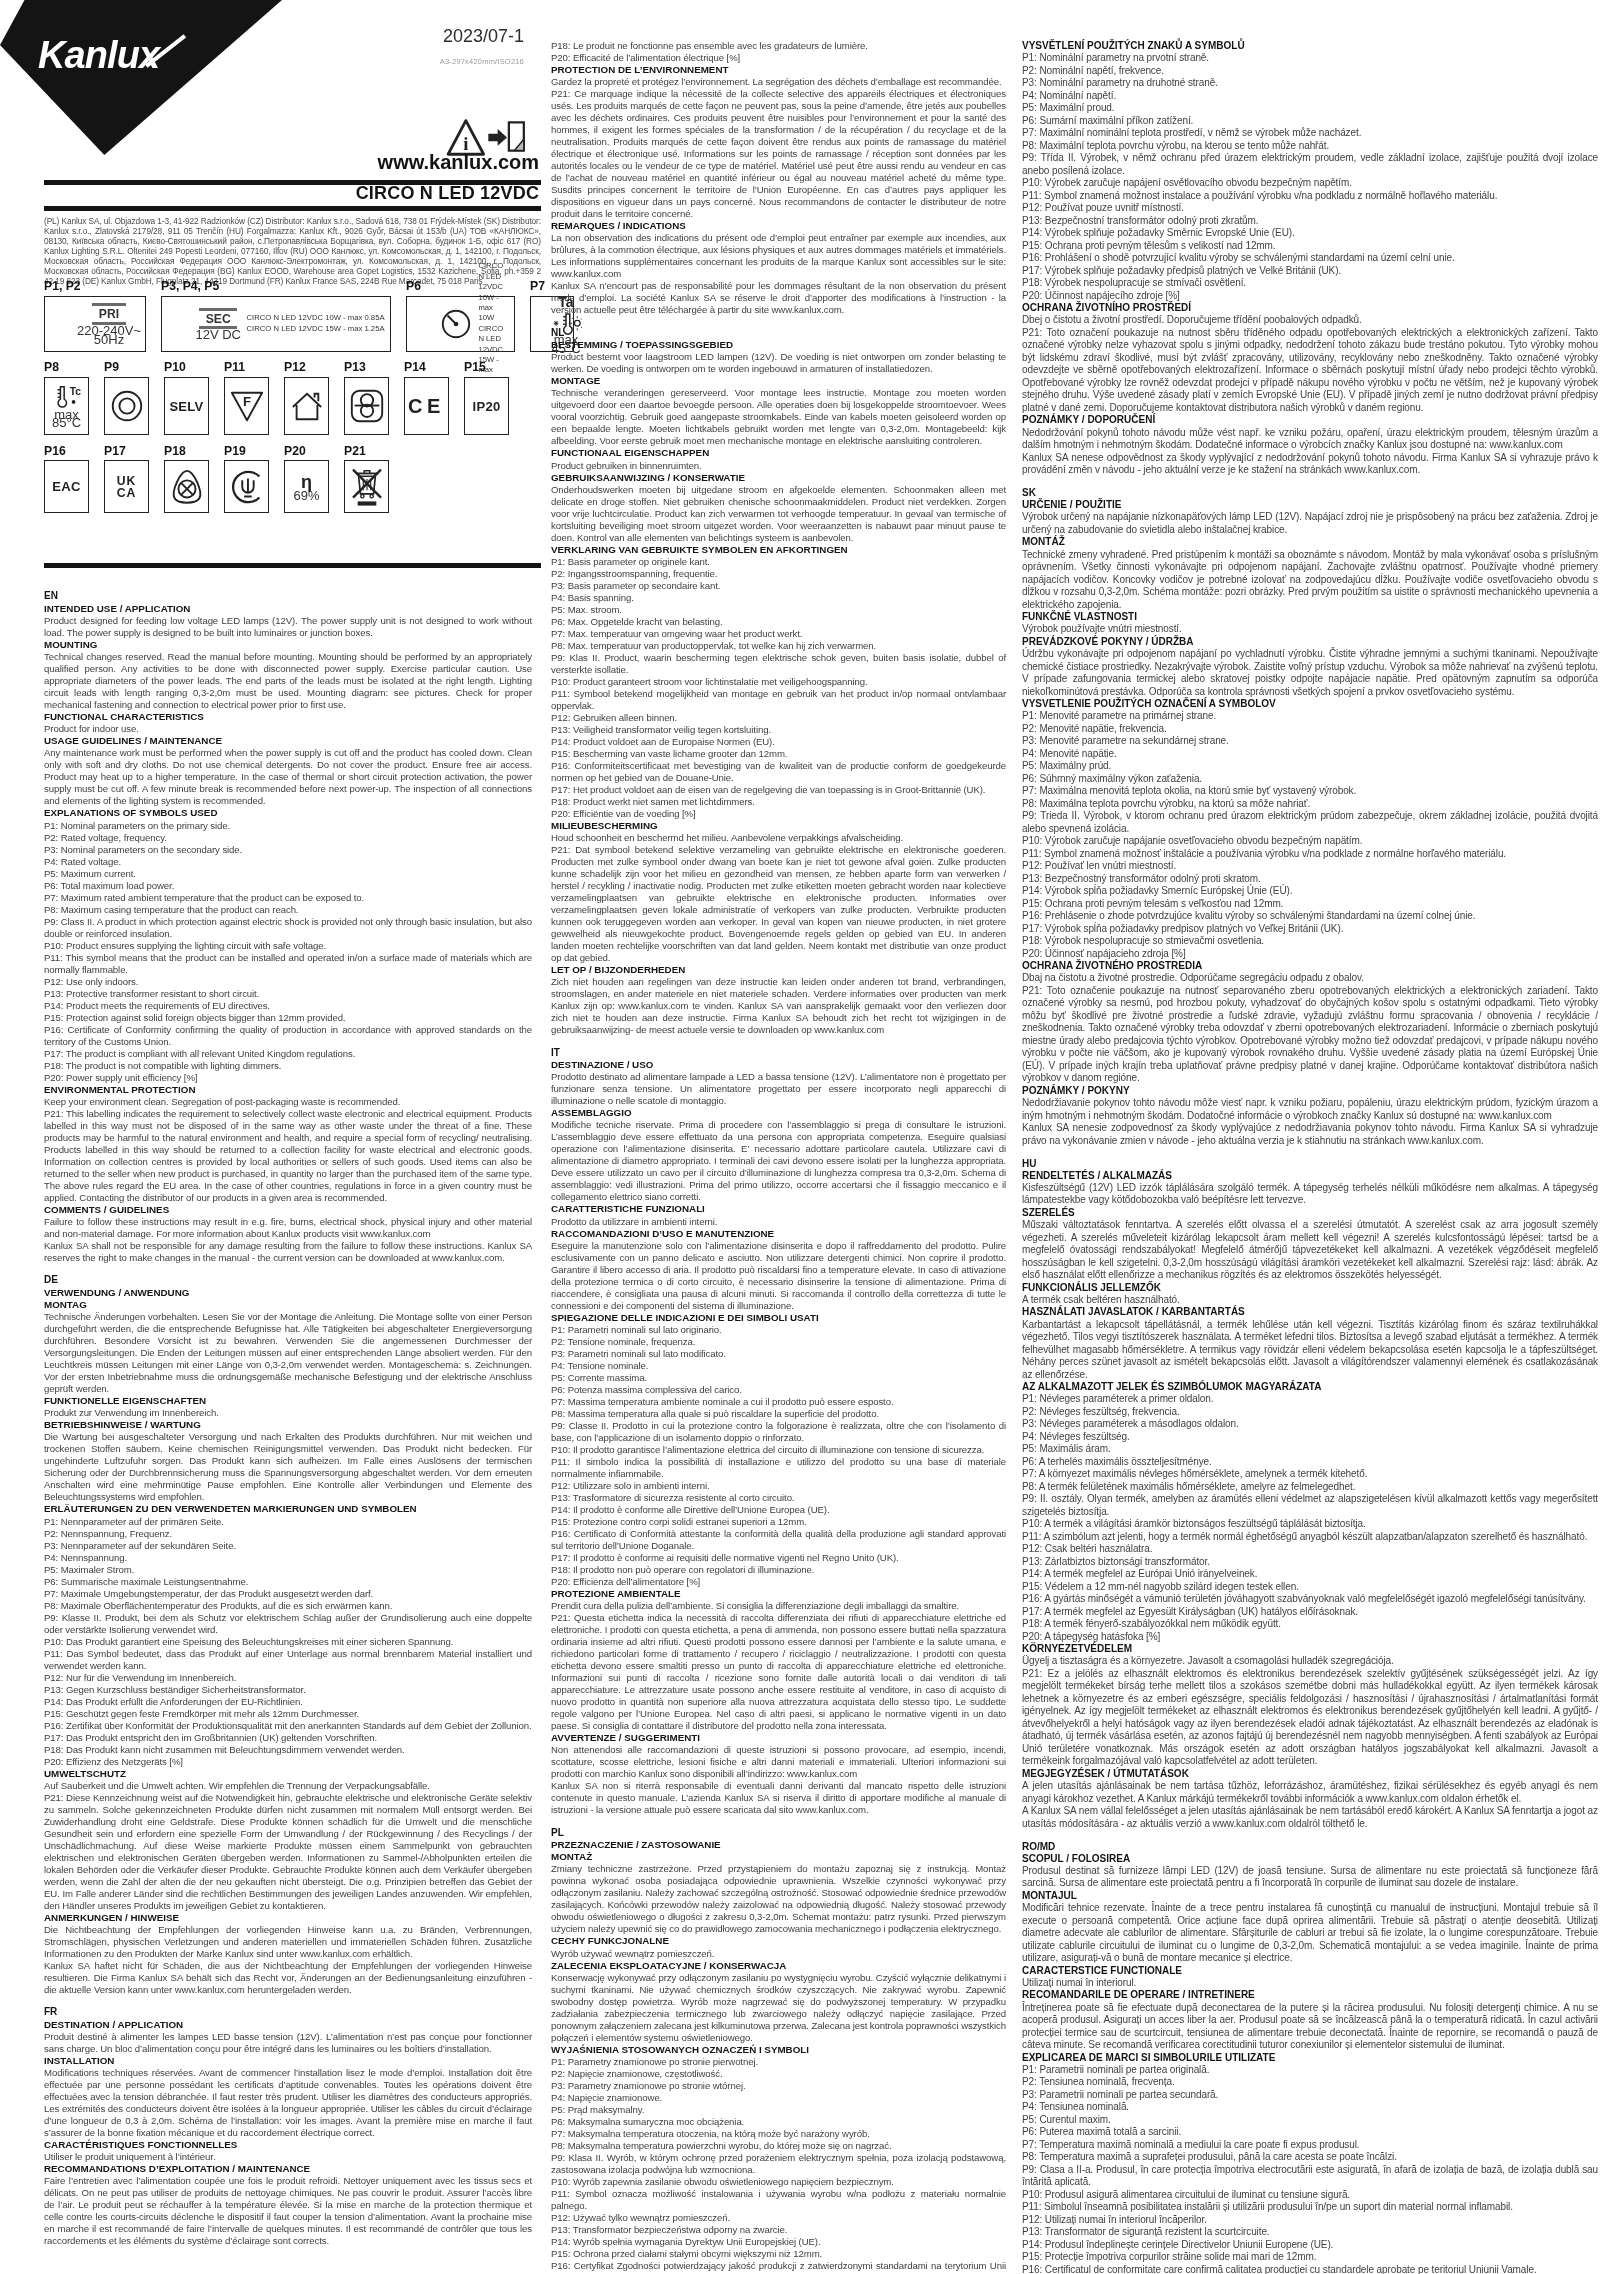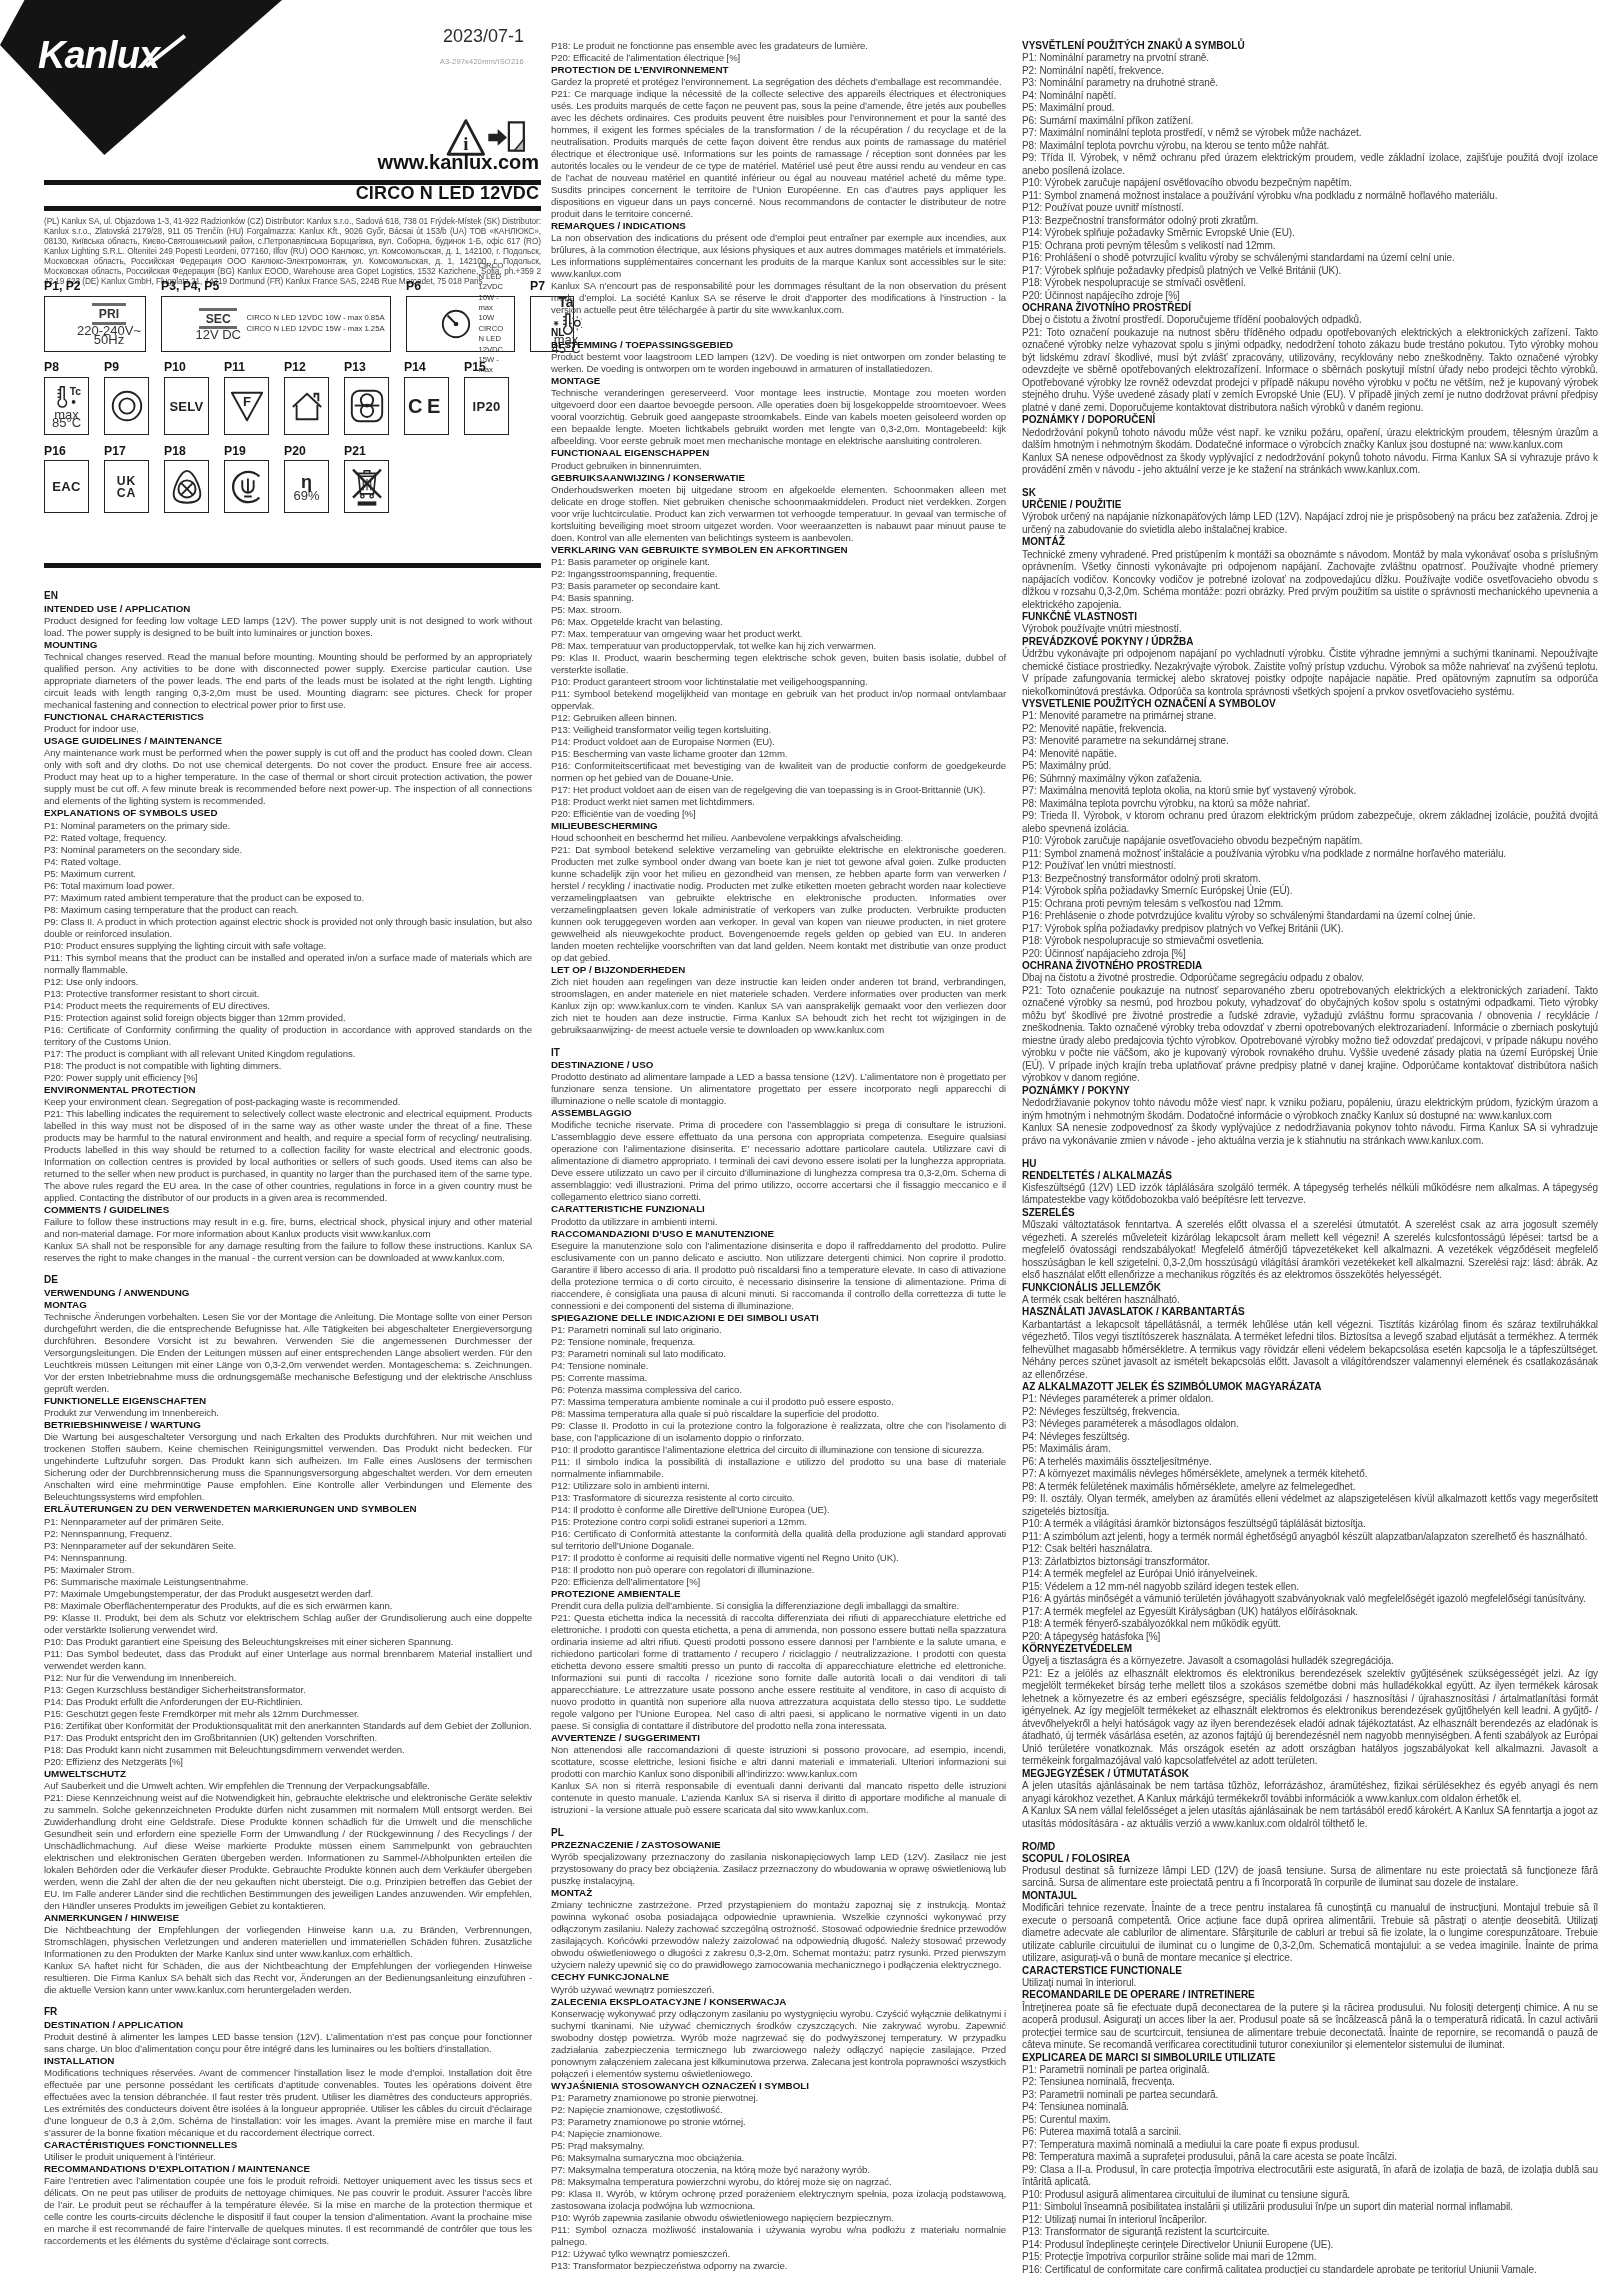--- a/index.html
+++ b/index.html
@@ -443,21 +443,20 @@
 P18: Il prodotto non può operare con regolatori di illuminazione.
 P20: Efficienza dell’alimentatore [%]</div>
       <div class="h">PROTEZIONE AMBIENTALE</div>
       <div class="p">Prendit cura della pulizia dell’ambiente. Si consiglia la differenziazione degli imballaggi da smaltire.
 P21: Questa etichetta indica la necessità di raccolta differenziata dei rifiuti di apparecchiature elettriche ed elettroniche. I prodotti con questa etichetta, a pena di ammenda, non possono essere buttati nella spazzatura ordinaria insieme ad altri rifiuti. Questi prodotti possono essere dannosi per l’ambiente e la salute umana, e richiedono particolari forme di trattamento / recupero / riciclaggio / neutralizzazione. I prodotti con questa etichetta devono essere smaltiti presso un punto di raccolta di apparecchiature elettriche ed elettroniche. Informazioni sui punti di raccolta / ricezione sono fornite dalle autorità locali o dai venditori di tali apparecchiature. Le attrezzature usate possono anche essere restituite al venditore, in caso di acquisto di nuovo prodotto in quantità non superiore alla nuova attrezzatura acquistata dello stesso tipo. Le suddette regole valgono per l’Unione Europea. Nel caso di altri paesi, si applicano le normative vigenti in un dato paese. Si consiglia di contattare il distributore del prodotto nella zona interessata.</div>
       <div class="h">AVVERTENZE / SUGGERIMENTI</div>
       <div class="p">Non attenendosi alle raccomandazioni di queste istruzioni si possono provocare, ad esempio, incendi, scottature, scosse elettriche, lesioni fisiche e altri danni materiali e immateriali. Ulteriori informazioni sui prodotti con marchio Kanlux sono disponibili all’indirizzo: www.kanlux.com
 Kanlux SA non si riterrà responsabile di eventuali danni derivanti dal mancato rispetto delle istruzioni contenute in questo manuale. L’azienda Kanlux SA si riserva il diritto di apportare modifiche al manuale di istruzioni - la versione attuale può essere scaricata dal sito www.kanlux.com.</div>
       <div class="lang">PL</div>
       <div class="h">PRZEZNACZENIE / ZASTOSOWANIE</div>
-      <div class="p">Wyrób specjalizowany przeznaczony do zasilania niskonapięciowych lamp LED (12V). Zasilacz nie jest przystosowany do pracy bez obciążenia. Zasilacz przeznaczony do wbudowania w oprawę oświetleniową lub puszkę instalacyjną.</div>
       <div class="h">MONTAŻ</div>
       <div class="p">Zmiany techniczne zastrzeżone. Przed przystąpieniem do montażu zapoznaj się z instrukcją. Montaż powinna wykonać osoba posiadająca odpowiednie uprawnienia. Wszelkie czynności wykonywać przy odłączonym zasilaniu. Należy zachować szczególną ostrożność. Stosować odpowiednie średnice przewodów zasilających. Końcówki przewodów należy zaizolować na odpowiednią długość. Należy stosować przewody obwodu oświetleniowego o długości z zakresu 0,3-2,0m. Schemat montażu: patrz rysunki. Przed pierwszym użyciem należy upewnić się co do prawidłowego zamocowania mechanicznego i podłączenia elektrycznego.</div>
       <div class="h">CECHY FUNKCJONALNE</div>
       <div class="p">Wyrób używać wewnątrz pomieszczeń.</div>
       <div class="h">ZALECENIA EKSPLOATACYJNE / KONSERWACJA</div>
       <div class="p">Konserwację wykonywać przy odłączonym zasilaniu po wystygnięciu wyrobu. Czyścić wyłącznie delikatnymi i suchymi tkaninami. Nie używać chemicznych środków czyszczących. Nie zakrywać wyrobu. Zapewnić swobodny dostęp powietrza. Wyrób może nagrzewać się do podwyższonej temperatury. W przypadku zadziałania zabezpieczenia termicznego lub zwarciowego należy odłączyć napięcie zasilające. Przed ponownym załączeniem zalecana jest kilkuminutowa przerwa. Zalecana jest kontrola poprawności wszystkich połączeń i elementów systemu oświetleniowego.</div>
       <div class="h">WYJAŚNIENIA STOSOWANYCH OZNACZEŃ I SYMBOLI</div>
       <div class="p">P1:  Parametry znamionowe po stronie pierwotnej.
 P2:  Napięcie znamionowe, częstotliwość.
 P3:  Parametry znamionowe po stronie wtórnej.

